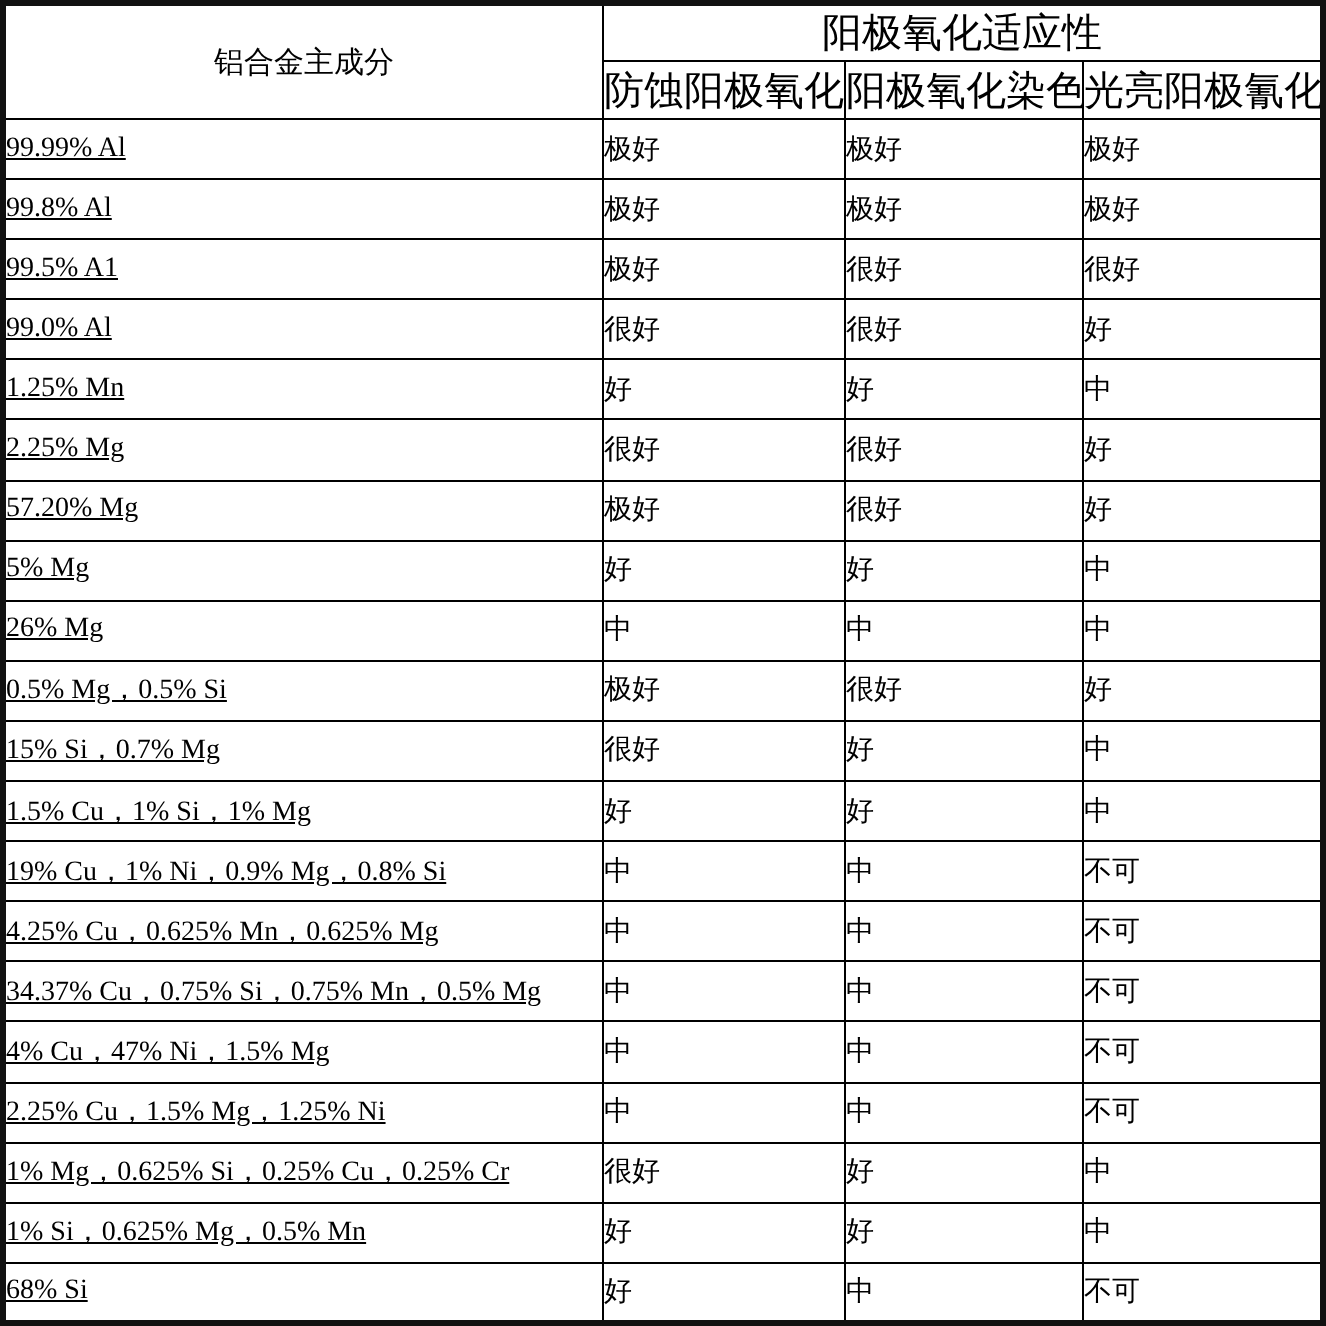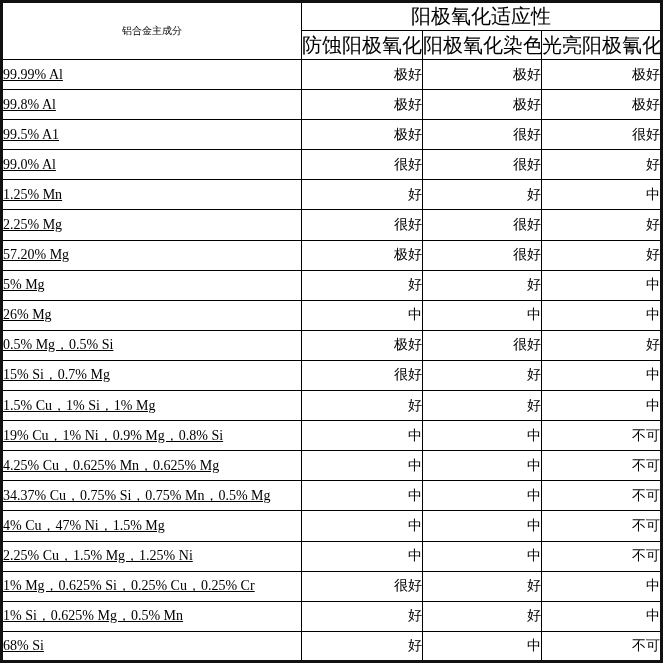--- a/index.html
+++ b/index.html
@@ -43,34 +43,34 @@
   col.c-rate3  { width: 120px; }
 
   thead th {
     font-weight: normal;
     font-size: 20px;
     text-align: center;
     vertical-align: middle;
     height: 29px;
   }
   th.comp-head {
-    font-size: 10px;
+    font-size: 15px;
   }
   tbody td {
     height: 30px;
     font-size: 14px;
     vertical-align: middle;
   }
   td.composition {
     text-align: left;
     padding-left: 8px;
     text-decoration: underline;
   }
   td.rating {
-    text-align: right;
+    text-align: left;
   }
 </style>
 </head>
 <body>
 
 <div class="table-wrap">
   <table class="alloy-table">
     <colgroup>
       <col class="c-comp">
       <col class="c-rate1">

